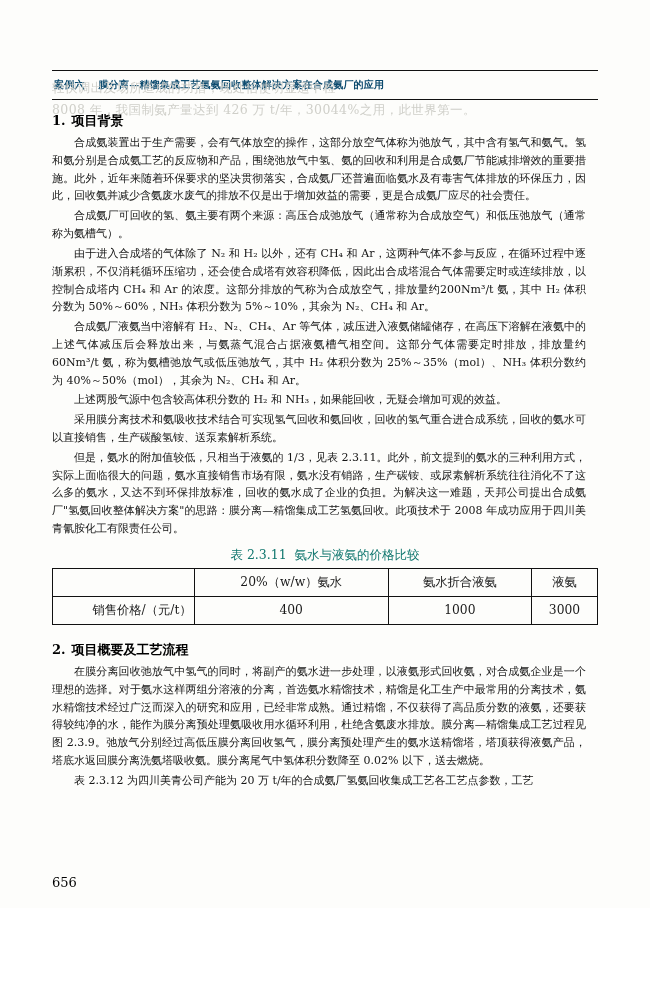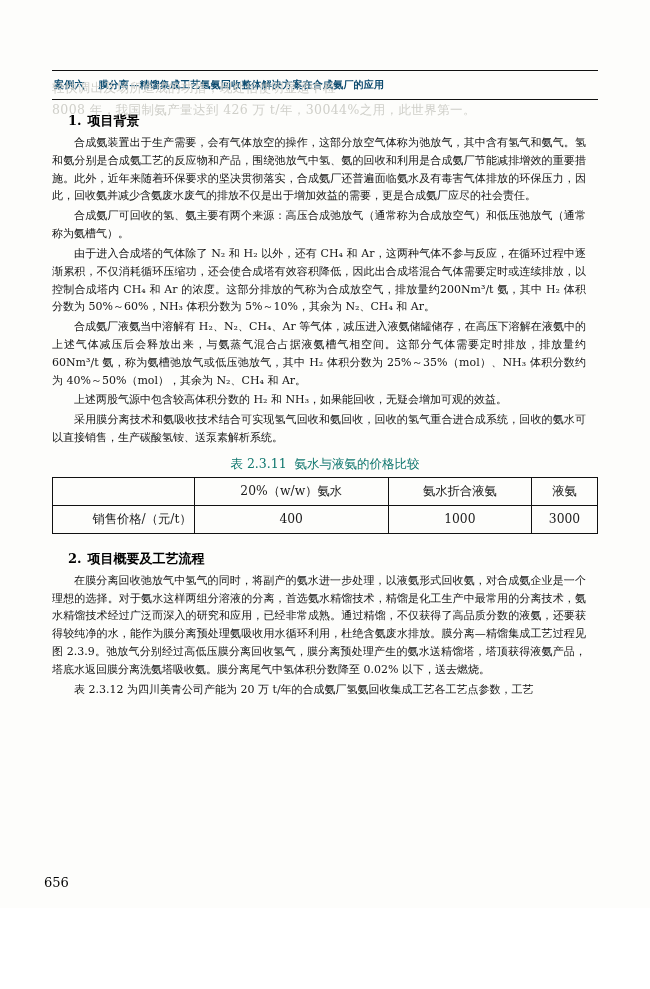--- a/index.html
+++ b/index.html
@@ -54,21 +54,21 @@
     font-size: 10px;
     font-weight: bold;
     letter-spacing: 0.2px;
     color: #0c4a6e;
   }
   .case-title .case-label { margin-right: 14px; }
 
   .sec-head {
     font-size: 13px;
     font-weight: bold;
-    margin: 10px 0 4px 16px;
+    margin: 10px 0 4px 0;
     color: #000;
   }
   .sec-head .num { margin-right: 6px; }
 
   p.body {
     font-size: 11px;
     line-height: 1.62;
     margin: 0 12px 2px 0;
     text-align: justify;
     text-indent: 2em;
@@ -92,21 +92,21 @@
     padding: 5px 2px;
     font-weight: normal;
   }
   table.price th.corner { border: 1px solid #111; }
   table.price td.rowhead {
     width: 26%;
     text-align: right;
   }
   .pagenum {
     position: absolute;
-    left: 44px;
+    left: 52px;
     bottom: 18px;
     font-size: 13px;
     color: #000;
   }
   .spacer-sm { height: 6px; }
 </style>
 </head>
 <body>
 
 <div class="page">
@@ -124,20 +124,21 @@
   <div class="sec-head">
     <span class="num">1.</span><span>项目背景</span>
   </div>
 
   <p class="body">合成氨装置出于生产需要，会有气体放空的操作，这部分放空气体称为弛放气，其中含有氢气和氨气。氢和氨分别是合成氨工艺的反应物和产品，围绕弛放气中氢、氨的回收和利用是合成氨厂节能减排增效的重要措施。此外，近年来随着环保要求的坚决贯彻落实，合成氨厂还普遍面临氨水及有毒害气体排放的环保压力，因此，回收氨并减少含氨废水废气的排放不仅是出于增加效益的需要，更是合成氨厂应尽的社会责任。</p>
   <p class="body">合成氨厂可回收的氢、氨主要有两个来源：高压合成弛放气（通常称为合成放空气）和低压弛放气（通常称为氨槽气）。</p>
   <p class="body">由于进入合成塔的气体除了 N₂ 和 H₂ 以外，还有 CH₄ 和 Ar，这两种气体不参与反应，在循环过程中逐渐累积，不仅消耗循环压缩功，还会使合成塔有效容积降低，因此出合成塔混合气体需要定时或连续排放，以控制合成塔内 CH₄ 和 Ar 的浓度。这部分排放的气称为合成放空气，排放量约200Nm³/t 氨，其中 H₂ 体积分数为 50%～60%，NH₃ 体积分数为 5%～10%，其余为 N₂、CH₄ 和 Ar。</p>
   <p class="body">合成氨厂液氨当中溶解有 H₂、N₂、CH₄、Ar 等气体，减压进入液氨储罐储存，在高压下溶解在液氨中的上述气体减压后会释放出来，与氨蒸气混合占据液氨槽气相空间。这部分气体需要定时排放，排放量约60Nm³/t 氨，称为氨槽弛放气或低压弛放气，其中 H₂ 体积分数为 25%～35%（mol）、NH₃ 体积分数约为 40%～50%（mol），其余为 N₂、CH₄ 和 Ar。</p>
   <p class="body">上述两股气源中包含较高体积分数的 H₂ 和 NH₃，如果能回收，无疑会增加可观的效益。</p>
   <p class="body">采用膜分离技术和氨吸收技术结合可实现氢气回收和氨回收，回收的氢气重合进合成系统，回收的氨水可以直接销售，生产碳酸氢铵、送泵素解析系统。</p>
+  <p class="body">但是，氨水的附加值较低，只相当于液氨的 1/3，见表 2.3.11。此外，前文提到的氨水的三种利用方式，实际上面临很大的问题，氨水直接销售市场有限，氨水没有销路，生产碳铵、或尿素解析系统往往消化不了这么多的氨水，又达不到环保排放标准，回收的氨水成了企业的负担。为解决这一难题，天邦公司提出合成氨厂"氢氨回收整体解决方案"的思路：膜分离—精馏集成工艺氢氨回收。此项技术于 2008 年成功应用于四川美青氰胺化工有限责任公司。</p>
 
   <div class="table-caption">
     <span>表 2.3.11</span>&nbsp;&nbsp;<span>氨水与液氨的价格比较</span>
   </div>
 
   <table class="price">
     <thead>
       <tr>
         <th class="corner"></th>
         <th>20%（w/w）氨水</th>

